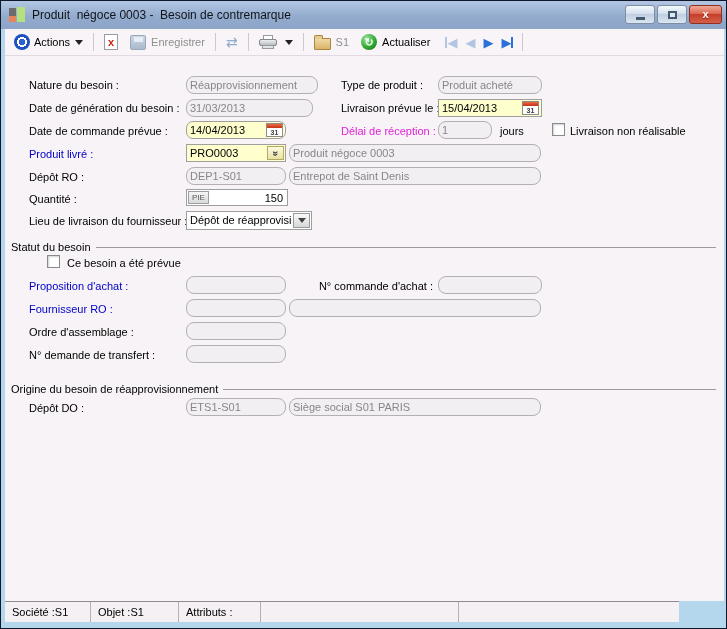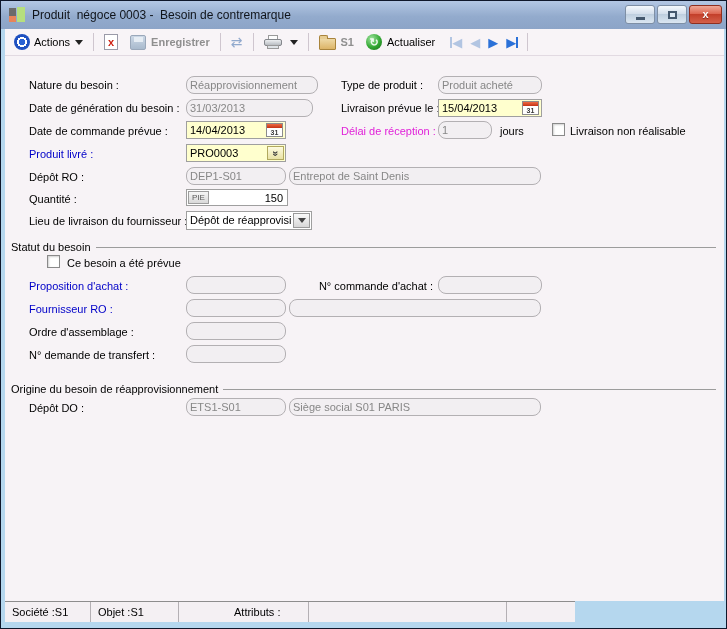--- a/index.html
+++ b/index.html
@@ -42,21 +42,21 @@
   .tbtn { display:flex; align-items:center; gap:5px; padding:2px 4px; cursor:pointer; border-radius:2px; }
   .tsep { width:1px; height:18px; background:#cfc6cf; margin:0 6px; }
   .target-icon { width:16px; height:16px; border-radius:50%;
     background:radial-gradient(circle at 50% 50%, #2a62d4 0 3px, #ffffff 3px 5px, #1f50c0 5px 8px); }
   .caret-down { width:0; height:0; border:4px solid transparent; border-top:5px solid #222; margin-top:4px; }
   .del-icon { position:relative; width:14px; height:16px; background:#fff; border:1px solid #9a9aa8;
     display:flex; align-items:center; justify-content:center; color:#cf2214; font-weight:bold; font-size:11px; }
   .save-icon { width:16px; height:15px; border:1px solid #9aa8ba; border-radius:2px;
     background:linear-gradient(#ccd8e6,#a9bacd); position:relative; }
   .save-icon::after { content:""; position:absolute; left:3px; top:1px; width:9px; height:5px; background:#e6edf4; }
-  .dim-text { color:#8f8f8f;font-weight:bold; }
+  .dim-text { color:#8f8f8f; }
   .refresh-icon { font-size:14px; color:#91a9cd; line-height:1; }
   .printer-icon { position:relative; width:18px; height:15px; }
   .printer-icon .paper { position:absolute; left:4px; top:0; width:10px; height:5px; background:#fdfdfd; border:1px solid #9a9a9a; }
   .printer-icon .pbody { position:absolute; left:0; top:4px; width:18px; height:7px; border:1px solid #84878c;
     background:linear-gradient(#eceef0,#b9bdc2); border-radius:2px; }
   .printer-icon .tray { position:absolute; left:3px; top:10px; width:12px; height:4px; background:#dfe3e7; border:1px solid #9a9a9a; }
   .folder-icon { position:relative; width:17px; height:12px; margin-top:3px;
     background:linear-gradient(#eed9a6,#dcb467); border:1px solid #a9843c; border-radius:1px; }
   .folder-icon::before { content:""; position:absolute; left:-1px; top:-4px; width:7px; height:3px;
     background:#e7cd92; border:1px solid #a9843c; border-bottom:none; border-radius:2px 2px 0 0; }
@@ -97,21 +97,21 @@
     border:1px solid #9d9d9d; font-size:8px; color:#5a5a5a; text-align:center; line-height:11px; cursor:pointer; }
   .qtyval { flex:1; text-align:right; padding-right:4px; }
   .combo { position:absolute; height:19px; border:1px solid #9f9f9f; background:#fff; display:flex; }
   .combo .ctext { flex:1; padding:2px 2px 0 3px; white-space:nowrap; overflow:hidden; }
   .combobtn { width:17px; margin:1px; background:linear-gradient(#fafafa,#d7d7d7);
     border:1px solid #9a9a9a; display:flex; align-items:center; justify-content:center; cursor:pointer; }
   .combobtn .caret { width:0; height:0; border:4px solid transparent; border-top:5px solid #444; margin-top:4px; }
   .checkbox { position:absolute; width:13px; height:13px; background:#fff; border:1px solid #8a8a8a;
     box-shadow:inset 1px 1px 2px #d0d0d0; cursor:pointer; }
   
-  .statusbar { position:absolute; left:4px; top:600px; width:570px; height:21px;
+  .statusbar { position:absolute; left:4px; top:600px; width:674px; height:21px;
     background:#f4f0f3; border-top:1px solid #8d8d8d; display:flex; }
   .scell { border-right:1px solid #b4b0b4; padding:4px 0 0 7px; white-space:nowrap; overflow:hidden; }
   .scell.last { border-right:none; position:relative; }
 </style>
 </head>
 <body>
 
 <div class="window">
 
   <div class="titlebar">
@@ -203,39 +203,40 @@
     <div class="fld ro" style="left:181px; top:43px; width:127px;">31/03/2013</div>
     <span class="lbl" style="left:336px; top:46px;">Livraison prévue le :</span>
     <div class="fld ed" style="left:433px; top:43px; width:104px;">
       <span>15/04/2013</span>
       <span class="cal">
           <span>31</span>
         </span>
     </div>
 
     <span class="lbl" style="left:24px; top:69px;">Date de commande prévue :</span>
-    <div class="fld ed" style="left:181px; top:65px; width:100px;">
+    <div class="fld ed" style="left:181px; top:65px; width:100px;border-radius:7px;">
       <span>14/04/2013</span>
       <span class="cal">
           <span>31</span>
         </span>
     </div>
     <span class="lbl lbl-mag" style="left:336px; top:69px;">Délai de réception :</span>
     <div class="fld ro" style="left:433px; top:65px; width:54px;">1</div>
     <span class="lbl" style="left:495px; top:69px;">jours</span>
     <span class="checkbox" style="left:547px; top:67px;"></span>
     <span class="lbl" style="left:565px; top:69px;">Livraison non réalisable</span>
 
     <span class="lbl lbl-blue" style="left:24px; top:92px;">Produit livré :</span>
     <div class="fld ed" style="left:181px; top:88px; width:100px;">
       <span>PRO0003</span>
       <span class="chevbtn">
           <span class="chev">»</span>
         </span>
     </div>
+    <div class="fld ro" style="left:284px; top:88px; width:252px;">Produit  négoce 0003</div>
 
     <span class="lbl" style="left:24px; top:115px;">Dépôt RO :</span>
     <div class="fld ro" style="left:181px; top:111px; width:100px;">DEP1-S01</div>
     <div class="fld ro" style="left:284px; top:111px; width:252px;">Entrepot de  Saint  Denis</div>
 
     <span class="lbl" style="left:24px; top:137px;">Quantité :</span>
     <div class="qtybox" style="left:181px; top:133px; width:102px;">
       <span class="unitbadge">PIE</span>
       <span class="qtyval">150</span>
     </div>
@@ -278,18 +279,18 @@
 
     <span class="lbl" style="left:24px; top:346px;">Dépôt DO :</span>
     <div class="fld ro" style="left:181px; top:342px; width:100px;">ETS1-S01</div>
     <div class="fld ro" style="left:284px; top:342px; width:252px;">Siège social S01  PARIS</div>
 
   </div>
 
   <div class="statusbar">
     <div class="scell" style="width:86px;">Société :S1</div>
     <div class="scell" style="width:88px;">Objet :S1</div>
-    <div class="scell" style="width:82px;margin-left:48px;">Attributs :</div>
+    <div class="scell" style="width:82px;">Attributs :</div>
     <div class="scell" style="width:198px;"></div>
     <div class="scell last" style="flex:1;"></div>
   </div>
 
 </div>
 
 </body></html>

